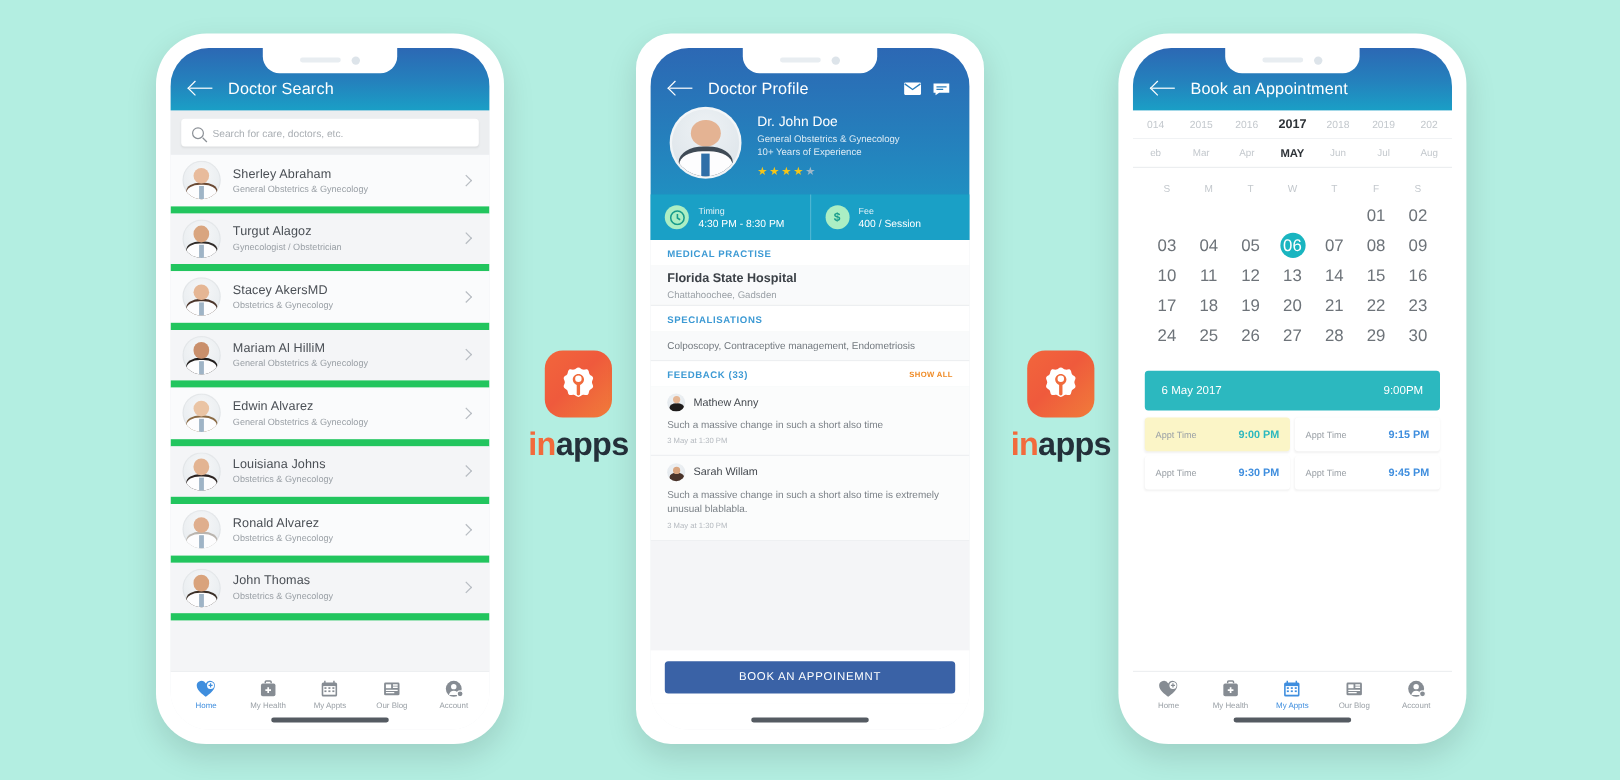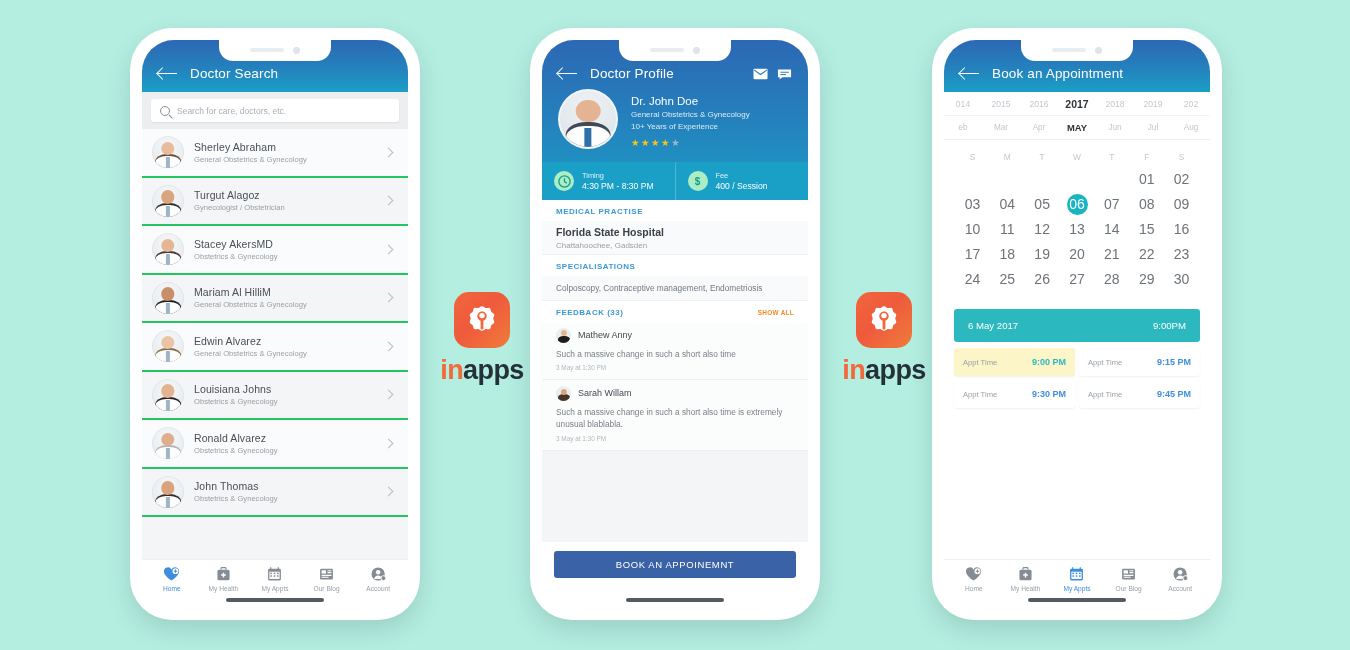--- a/index.html
+++ b/index.html
@@ -14,21 +14,21 @@
   
   .phone {
     position: absolute; top: 28px;
     width: 290px; height: 592px;
     background: #ffffff;
     border-radius: 42px;
     box-shadow: 0 10px 26px rgba(0,0,0,.13);
     padding: 12px;
   }
   .phone-1 { left: 130px; }
-  .phone-2 { left: 530px; }
+  .phone-2 { left: 530px; border-radius: 29px; }
   .phone-3 { left: 932px; }
   .screen {
     position: relative; width: 100%; height: 100%;
     border-radius: 32px; overflow: hidden;
     background: #f4f5f7; display: flex; flex-direction: column;
   }
   .notch {
     position: absolute; top: -1px; left: 50%; transform: translateX(-50%);
     width: 112px; height: 22px; background: #fff;
     border-bottom-left-radius: 14px; border-bottom-right-radius: 14px;
@@ -73,21 +73,21 @@
          position: relative; flex: none; }
   .mag::after { content: ""; position: absolute; right: -4px; bottom: -3px;
                 width: 5px; height: 1.4px; background: #8b9096; transform: rotate(45deg); }
   .search-ph { font-size: 8.5px; color: #a9aeb3; }
 
   
   .doc-list { flex: 1; overflow: hidden; background: #f4f5f7; }
   .doc-row {
     display: flex; align-items: center; gap: 10px;
     padding: 8px 12px 8px 10px; background: #fafbfc;
-    border-bottom: 2px solid #22c55e; height: 48.5px;
+    border-bottom: 6px solid #22c55e; height: 48.5px;
   }
   .doc-row:nth-child(even) { background: #f4f5f7; }
   .avatar {
     width: 32px; height: 32px; border-radius: 50%; flex: none;
     overflow: hidden; position: relative;
     background: radial-gradient(circle at 50% 34%, #f6f7f8 0%, #e9edf0 70%);
     box-shadow: inset 0 0 0 1px rgba(0,0,0,.04);
   }
   .av-head { position: absolute; left: 50%; top: 17%; transform: translateX(-50%);
              width: 42%; height: 42%; border-radius: 50%; }
@@ -111,21 +111,21 @@
   .tab { flex: 1; display: flex; flex-direction: column; align-items: center; gap: 3px; cursor: pointer; }
   .tab-ico { width: 17px; height: 16px; display: block; }
   .tab-lbl { font-size: 6.6px; color: #9aa0a6; }
   .tab.active .tab-lbl { color: #3f8ede; }
 
   
   .prof-hero {
     background: linear-gradient(180deg, #2c68b4 0%, #2482bd 52%, #1c9cc5 100%);
     padding: 0 0 0 0; flex: none;
   }
-  .prof-body { display: flex; gap: 13px; padding: 4px 14px 13px 16px; align-items: center; }
+  .prof-body { display: flex; gap: 13px; padding: 4px 14px 13px 16px; align-items: flex-end; }
   .prof-pic {
     width: 60px; height: 60px; border-radius: 50%; flex: none; overflow: hidden;
     position: relative; background: radial-gradient(circle at 50% 30%, #eef2f5 0%, #dfe6eb 75%);
     border: 2px solid rgba(255,255,255,.55);
   }
   .prof-info { color: #fff; padding-top: 5px; }
   .prof-name { font-size: 11.5px; margin-bottom: 2px; }
   .prof-sub { font-size: 8px; color: #dbeaf4; line-height: 1.45; }
   .stars { margin-top: 4px; font-size: 9.5px; letter-spacing: 1.5px; color: #f5c518; }
   .stars .off { color: #9fb8c9; }

